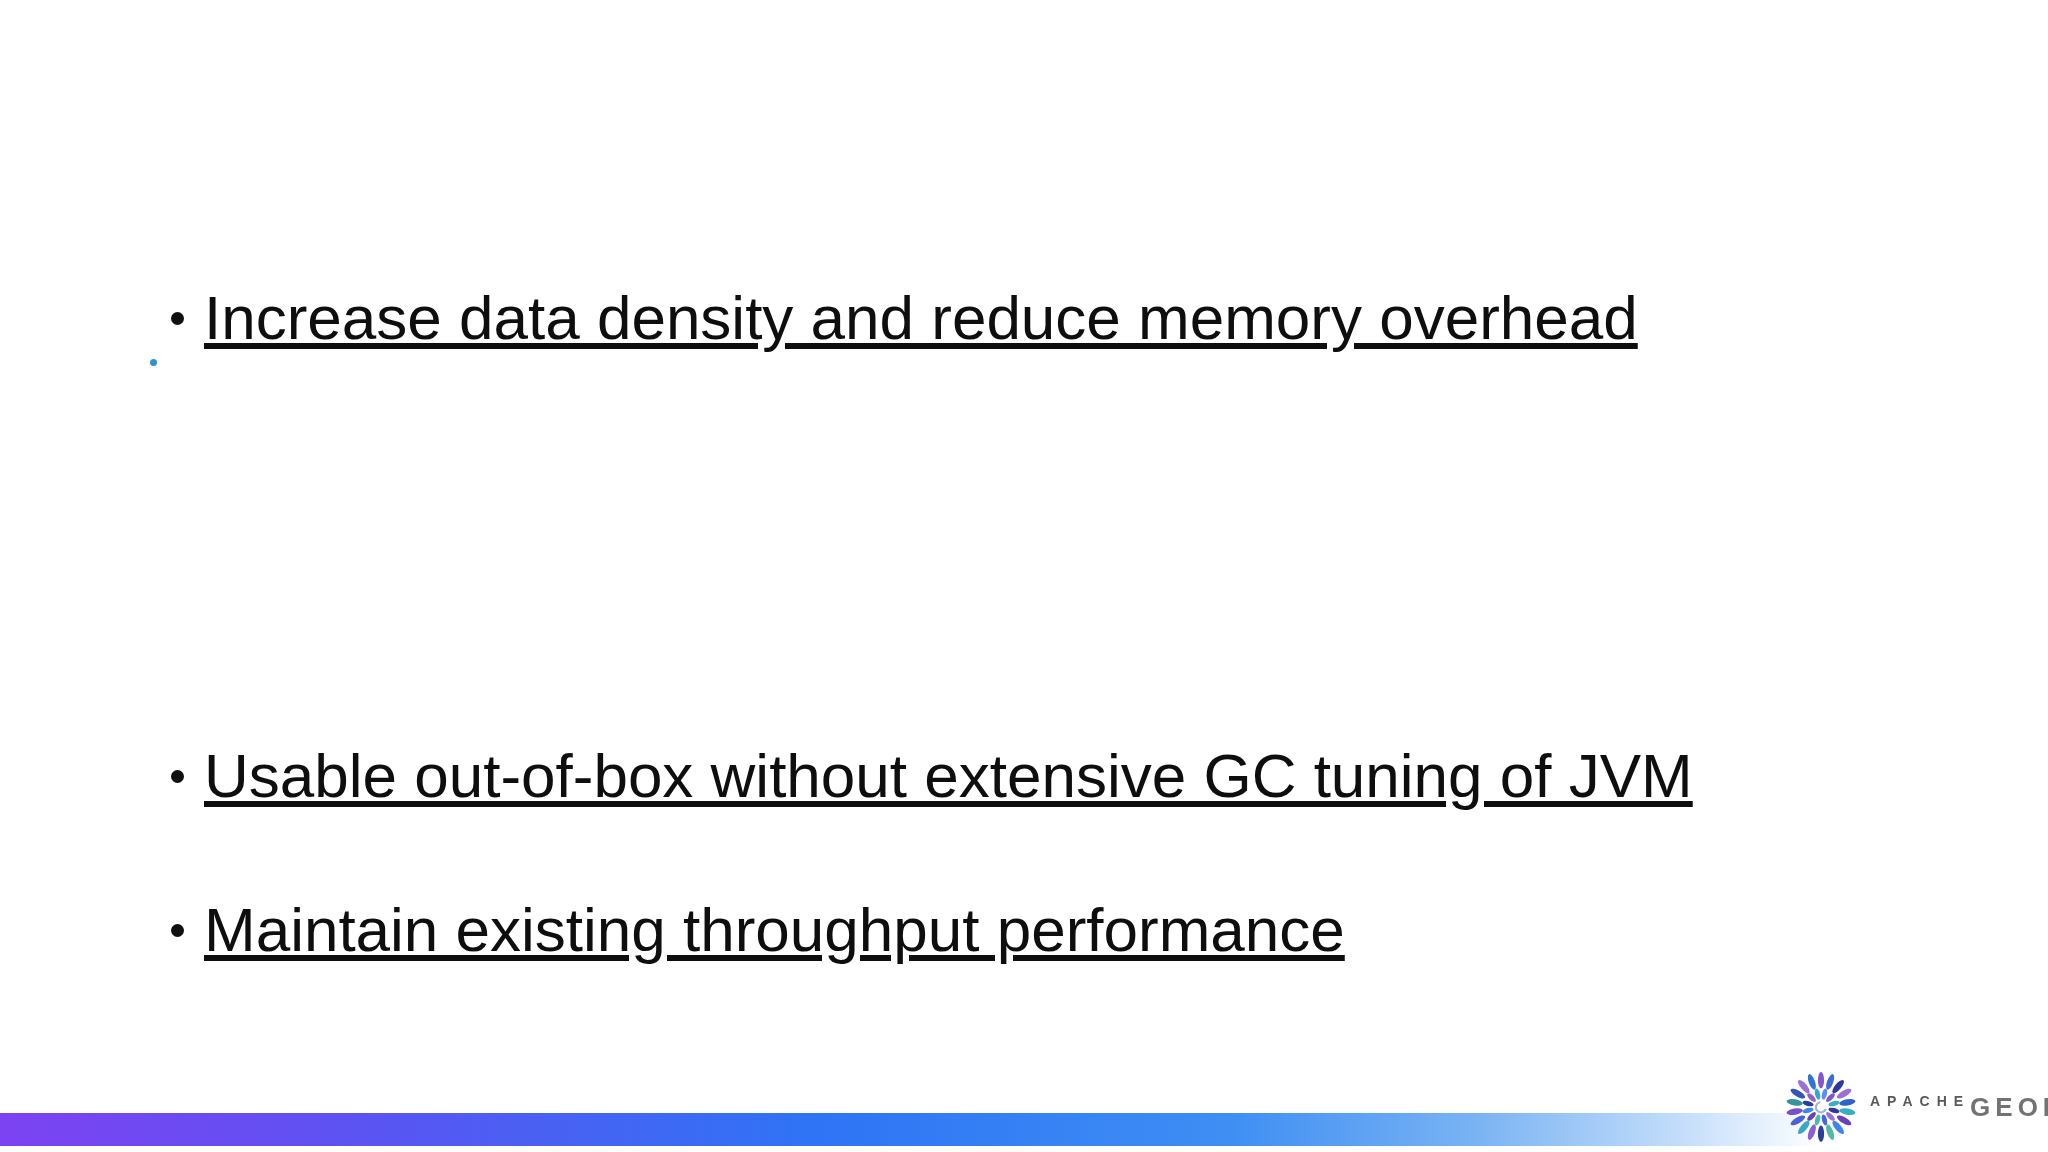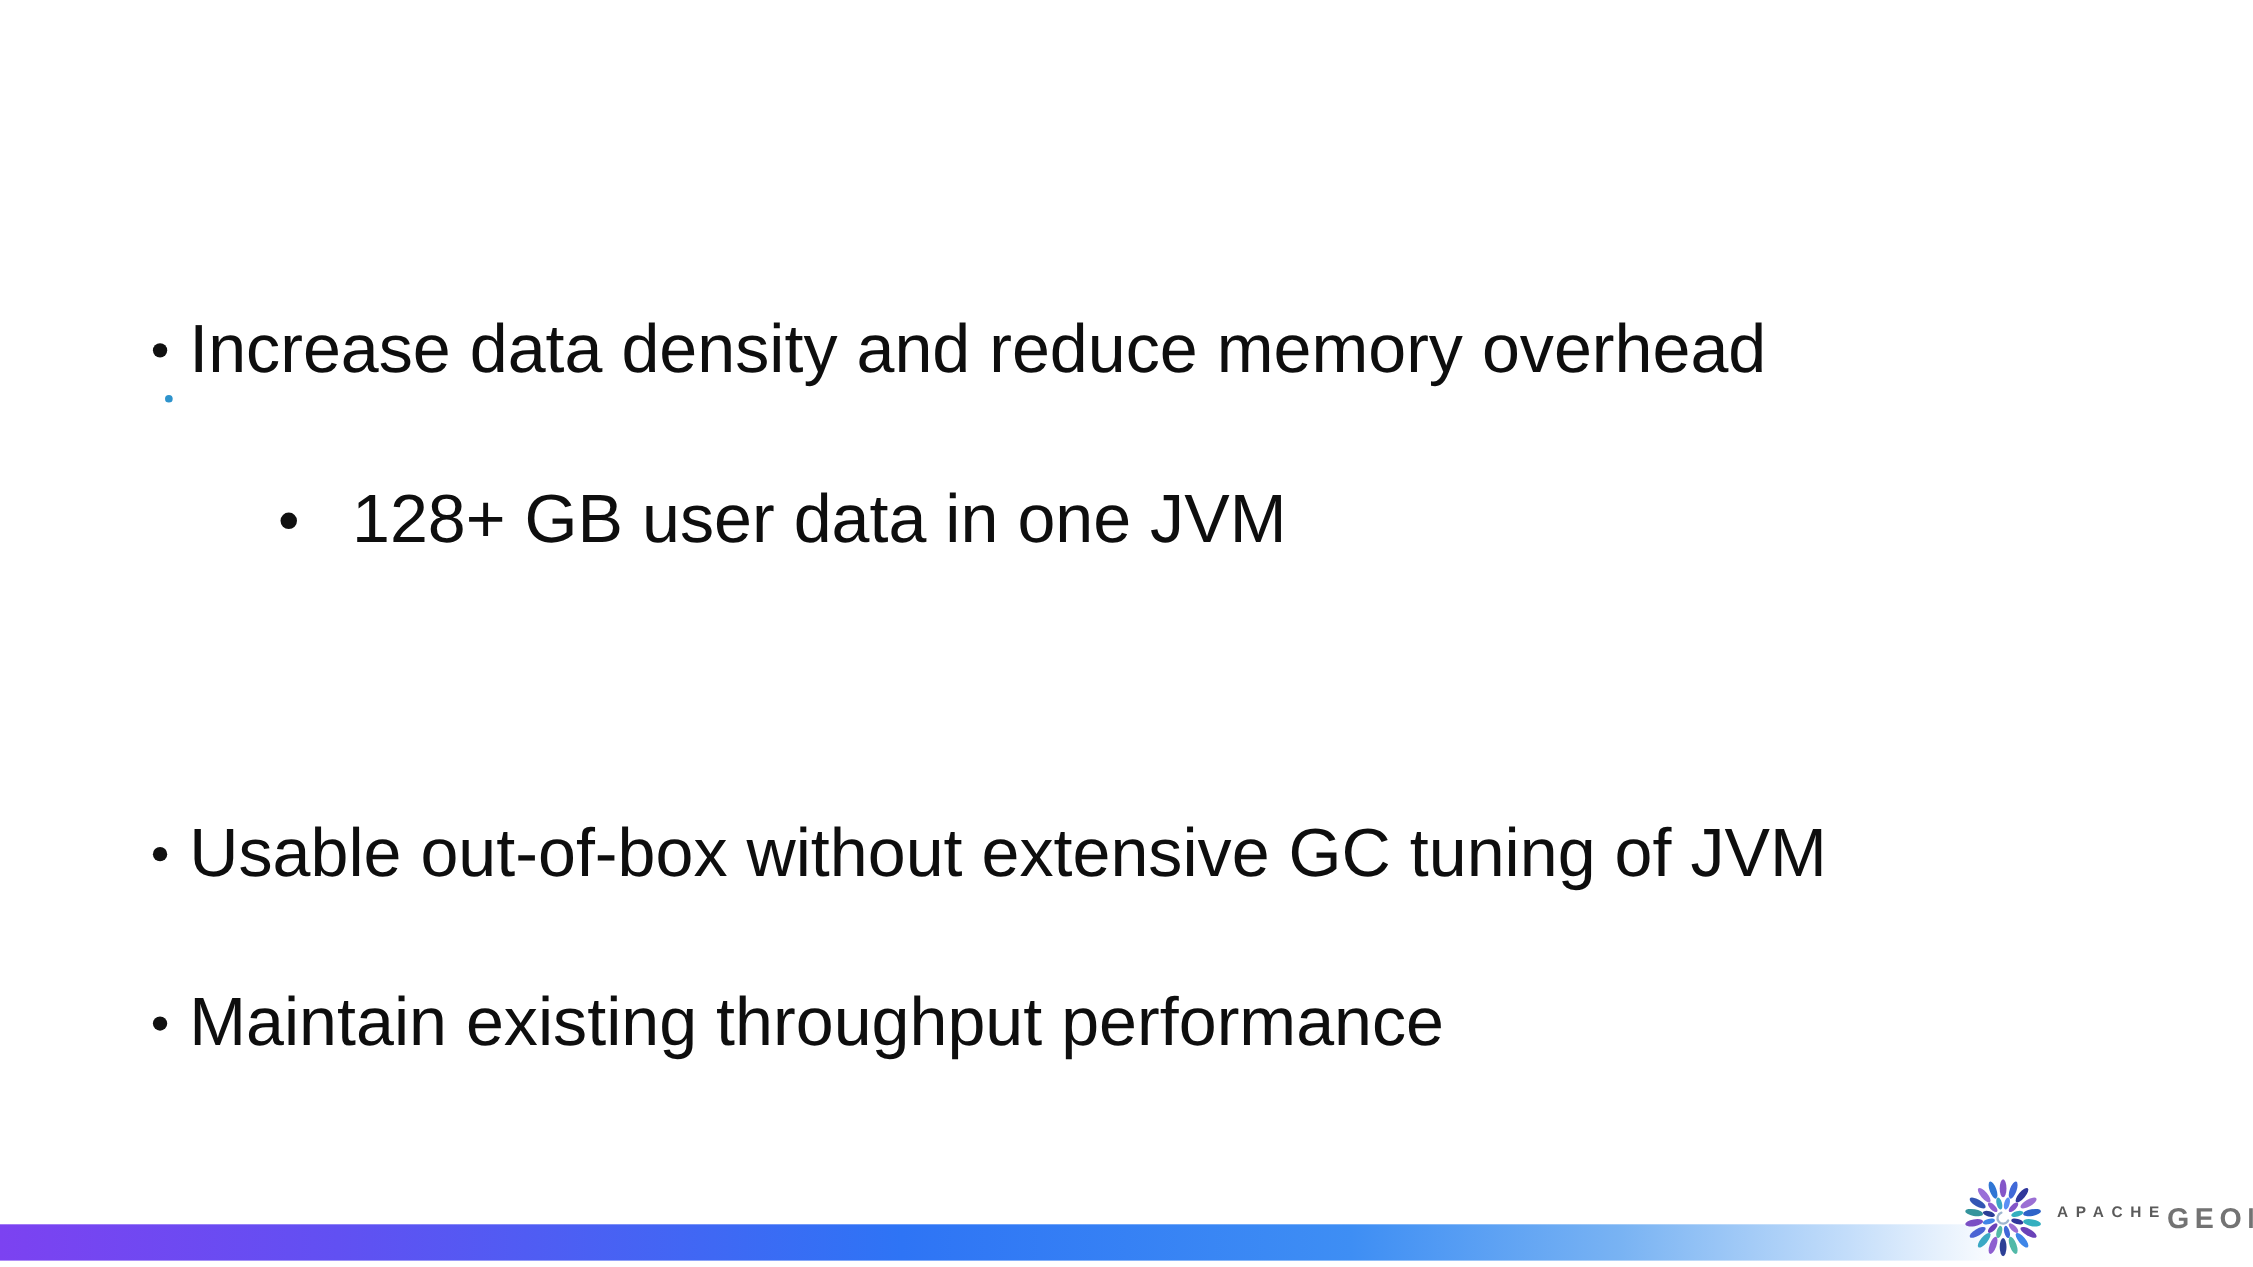--- a/index.html
+++ b/index.html
@@ -24,21 +24,21 @@
     white-space: nowrap;
   }
 
   .row {
     position: absolute;
     font-size: 62px;
     line-height: 62px;
     color: #0e0e0e;
     white-space: nowrap;
   }
-  .row.l1 { left: 172px; }
+  .row.l1 { left: 204px; text-decoration: underline; }
   .row.l2 { left: 320px; }
 
   .marker {
     position: absolute;
     border-radius: 50%;
     background: #101010;
   }
   .l1 .marker { width: 13px; height: 13px; left: -33px; top: 25px; }
   .l2 .marker { width: 15px; height: 15px; left: -65px; top: 24px; }
 
@@ -97,24 +97,20 @@
 <body>
 
 <div class="slide">
 
 
   <div class="row l1" style="top:287px">
     <span class="marker"></span>
     <span>Increase data density and reduce memory overhead</span>
   </div>
 
-  <div class="row l2" style="top:442px">
-    <span class="marker"></span>
-    <span>128+ GB user data in one JVM</span>
-  </div>
 
 
   <div class="row l1" style="top:899px">
     <span class="marker"></span>
     <span>Maintain existing throughput performance</span>
   </div>
 
   <div class="row l1" style="top:745px">
     <span class="marker"></span>
     <span>Usable out-of-box without extensive GC tuning of JVM</span>

